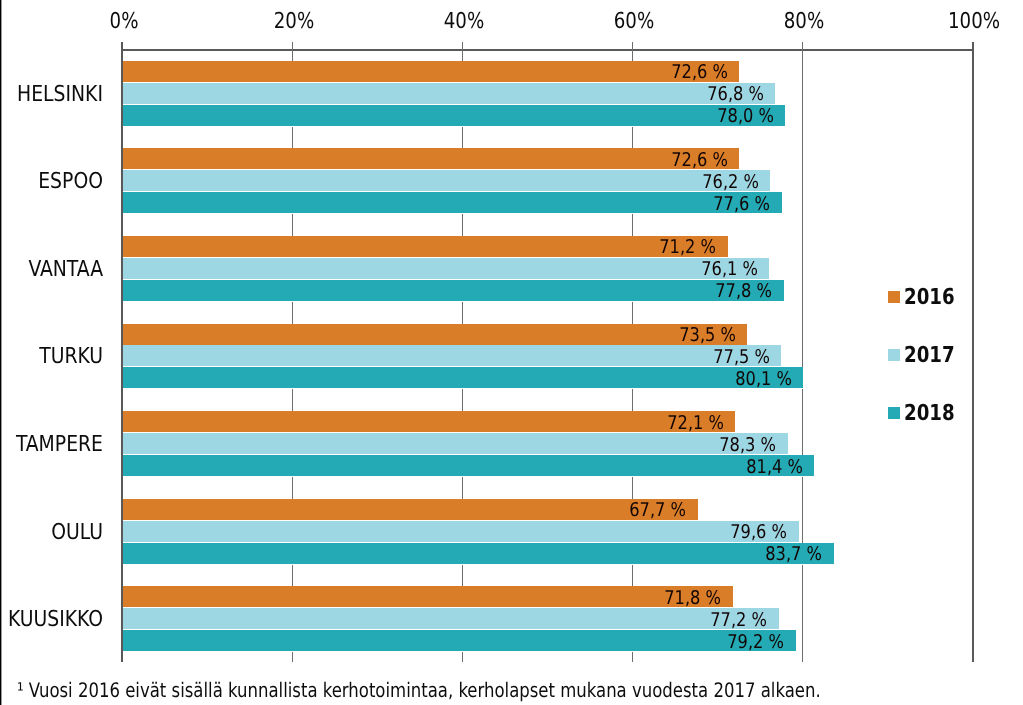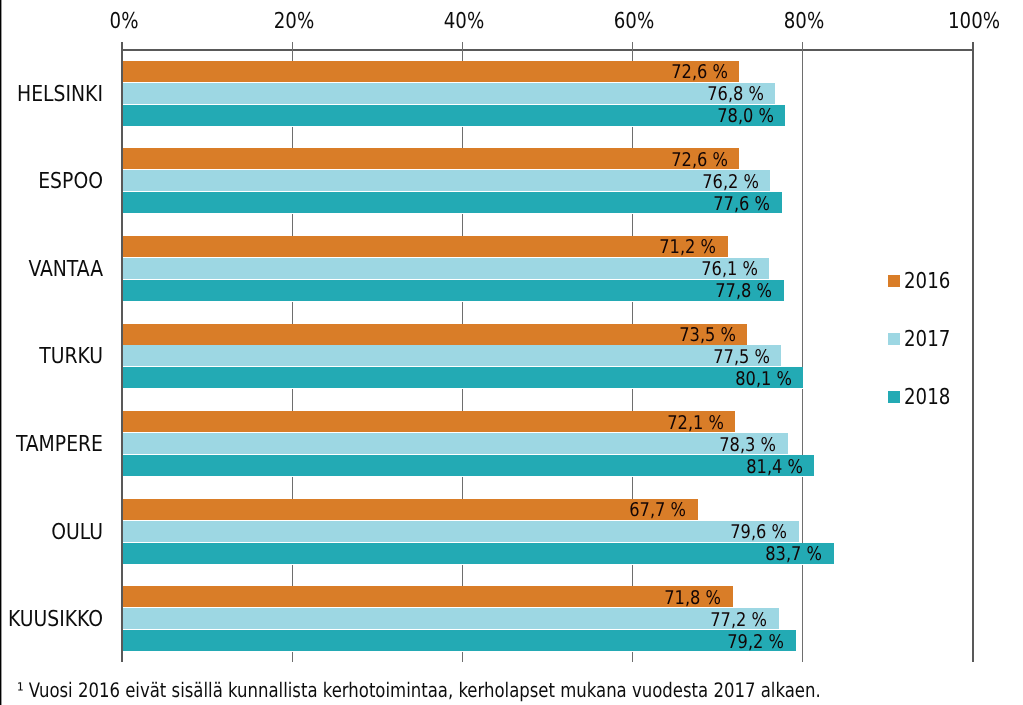--- a/index.html
+++ b/index.html
@@ -133,21 +133,21 @@
       <div class="bar-backing" style="left: 122px; top: 608.25px; width: 656.586px; height: 21.95px; background: rgb(255, 255, 255);"></div>
       <div class="bar" style="left: 122px; top: 608.25px; width: 656.586px; height: 21px; background: rgb(157, 215, 227);"></div>
       <div class="bar-label" style="left: 567.086px; width: 200px; top: 610.75px;">77,2 %</div>
       <div class="bar-backing" style="left: 122px; top: 630.2px; width: 673.596px; height: 21.95px; background: rgb(255, 255, 255);"></div>
       <div class="bar" style="left: 122px; top: 630.2px; width: 673.596px; height: 21px; background: rgb(35, 170, 180);"></div>
       <div class="bar-label" style="left: 584.096px; width: 200px; top: 632.7px;">79,2 %</div>
       <div class="gridline" style="left: 121px; top: 48.8px; height: 613.2px; width: 2px; background: rgb(89, 89, 89);"></div>
       <div class="gridline" style="left: 972px; top: 48.8px; height: 613.2px; width: 2px; background: rgb(89, 89, 89);"></div>
     </div>
 
-  <div id="legend" class="legend" style="left: 886px; top: 271px; width: 110px; height: 110px;">
+  <div id="legend" class="legend" style="left: 886px; top: 287px; width: 110px; height: 110px; font-weight: bold;">
     <div class="legend-row" style="left: 0px; top: 0px;">
       <span class="legend-swatch" style="background: rgb(217, 125, 40);"></span>
       <span class="legend-text">2016</span>
     </div>
     <div class="legend-row" style="left: 0px; top: 58.2px;">
       <span class="legend-swatch" style="background: rgb(157, 215, 227);"></span>
       <span class="legend-text">2017</span>
     </div>
     <div class="legend-row" style="left: 0px; top: 116.4px;">
       <span class="legend-swatch" style="background: rgb(35, 170, 180);"></span>

